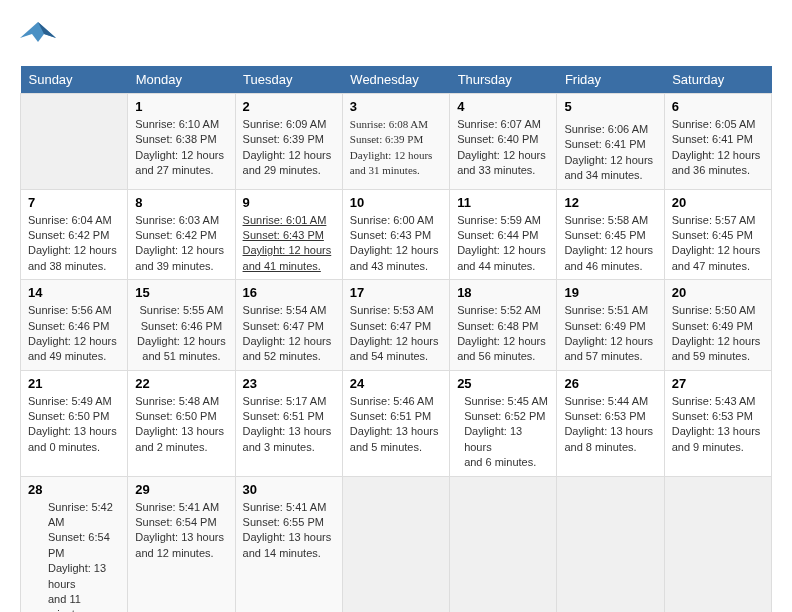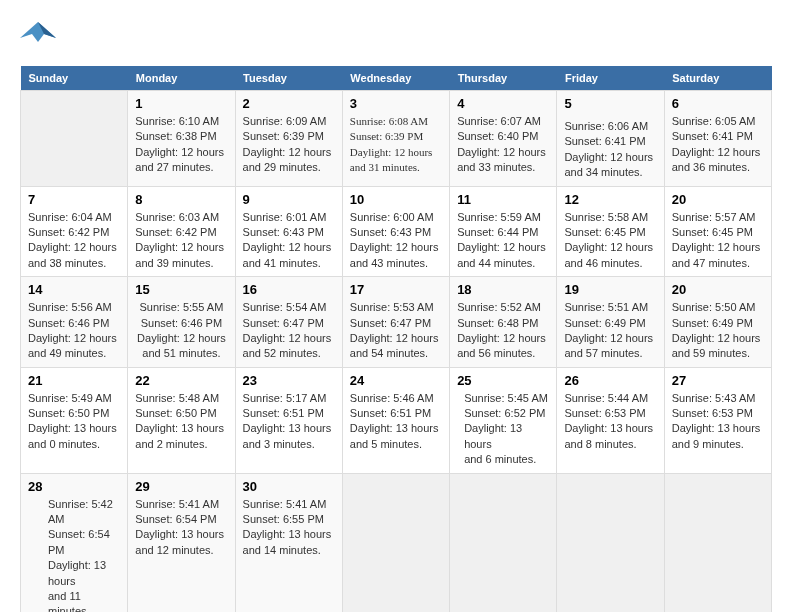--- a/index.html
+++ b/index.html
@@ -49,22 +49,22 @@
     table {
       width: 100%;
       border-collapse: collapse;
       font-size: 11px;
     }
     thead th {
       background-color: #3a6ea5;
       color: #fff;
       padding: 6px 8px;
       text-align: left;
-      font-size: 11px;
-      font-weight: bold;
+      font-size: 13px;
+      font-weight: normal;
       margin-top: 34px;
     }
     tbody td {
       border: 1px solid #ddd;
       padding: 5px 7px;
       vertical-align: top;
       background: #fff;
       min-height: 80px;
       width: calc(100% / 7);
     }
@@ -173,21 +173,21 @@
         </td>
         <td>
           <span class="day-num">8</span>
           <div class="day-info" style="white-space: pre-line;">Sunrise: 6:03 AM
 Sunset: 6:42 PM
 Daylight: 12 hours
 and 39 minutes.</div>
         </td>
         <td>
           <span class="day-num">9</span>
-          <div class="day-info" style="white-space: pre-line;">Sunrise: 6:01 AM
+          <div class="day-info" style="white-space: pre-line; text-decoration: underline;">Sunrise: 6:01 AM
 Sunset: 6:43 PM
 Daylight: 12 hours
 and 41 minutes.</div>
         </td>
         <td>
           <span class="day-num">10</span>
           <div class="day-info" style="white-space: pre-line;">Sunrise: 6:00 AM
 Sunset: 6:43 PM
 Daylight: 12 hours
 and 43 minutes.</div>

